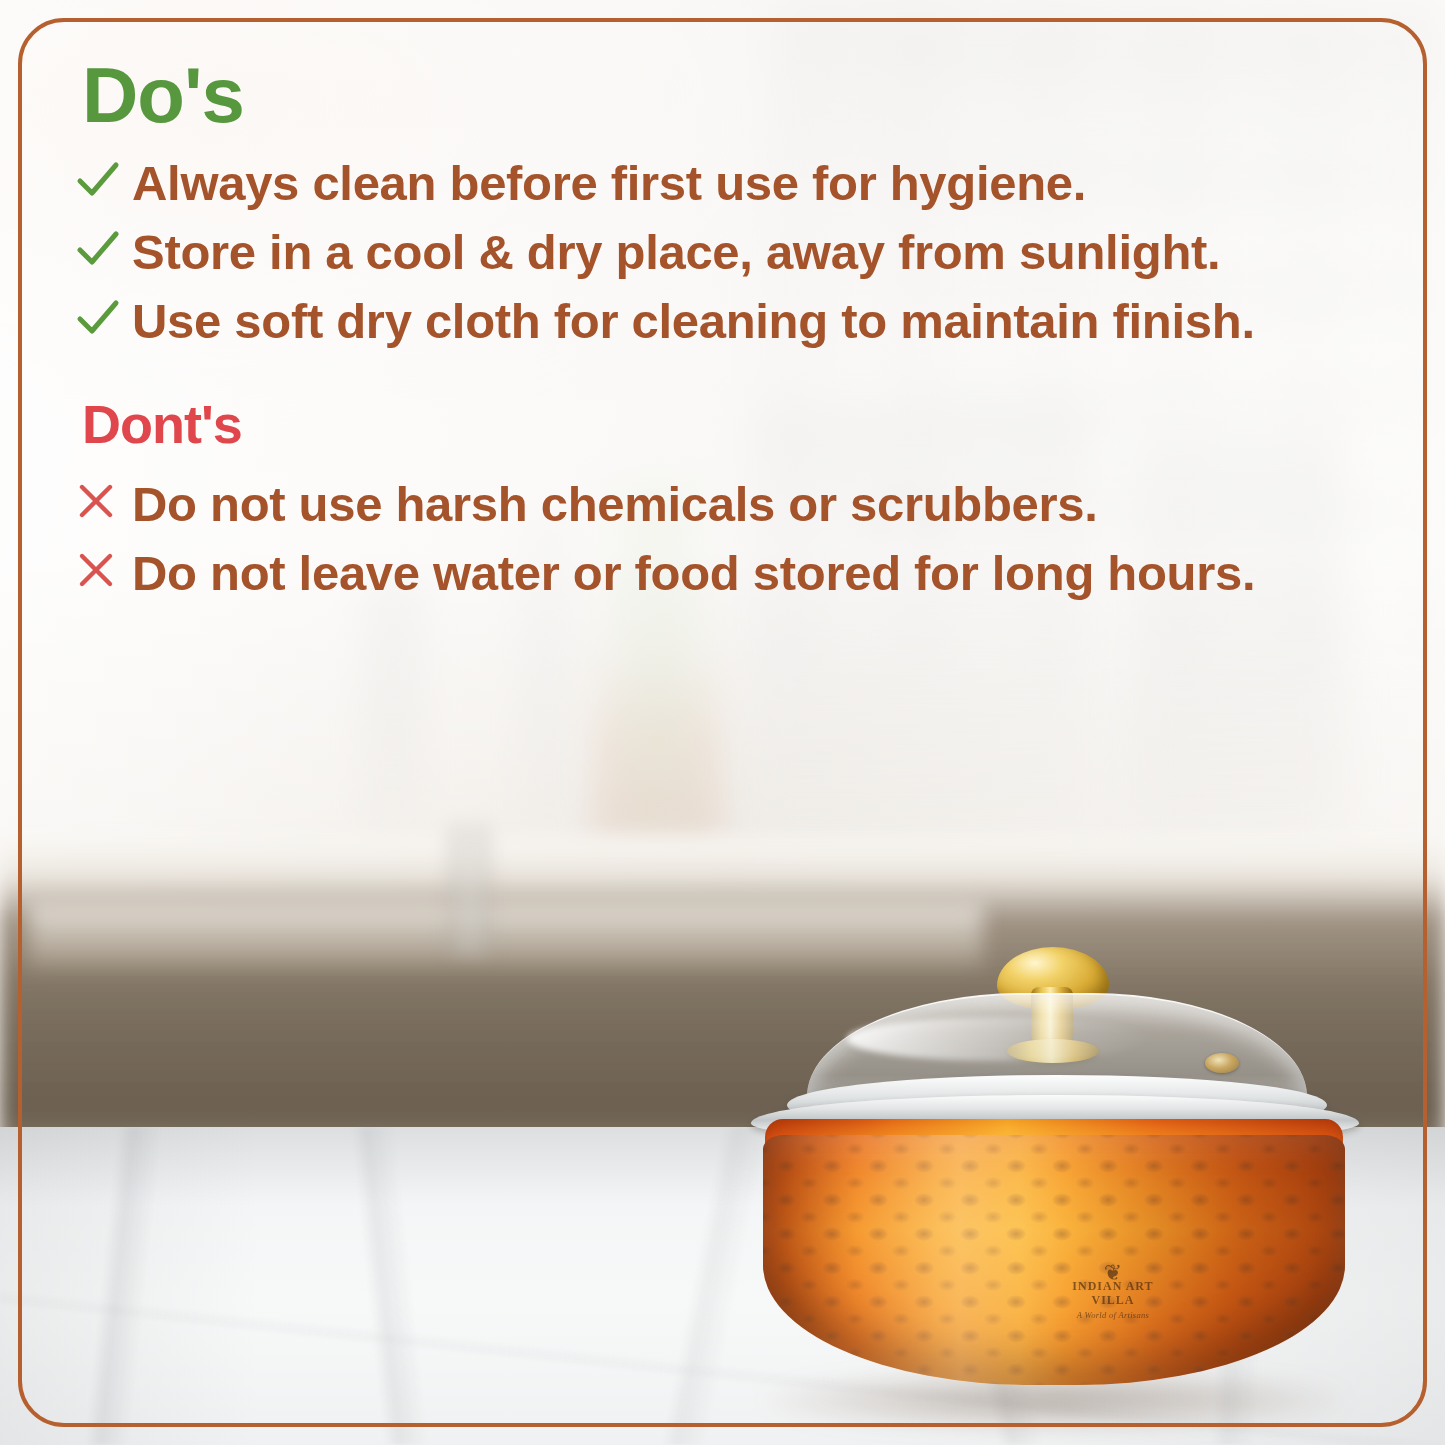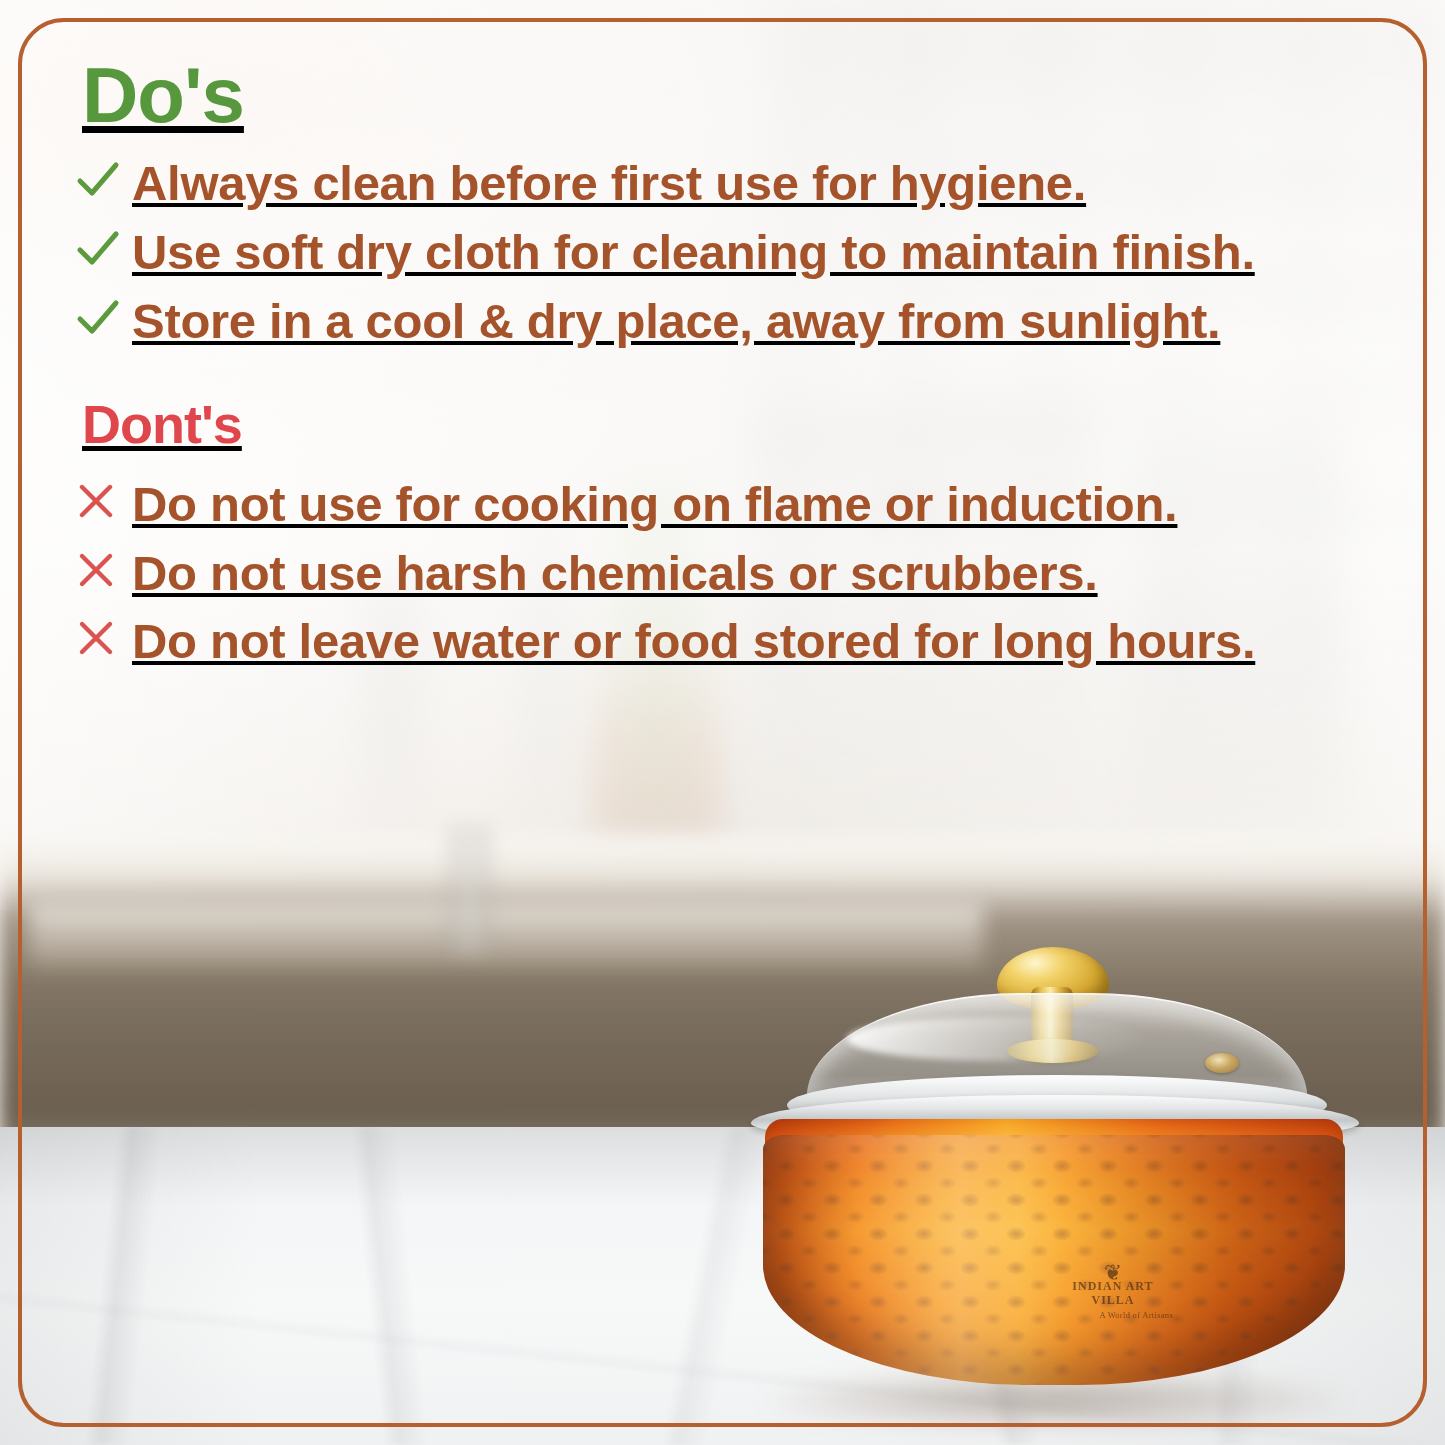--- a/index.html
+++ b/index.html
@@ -154,21 +154,20 @@
     border-radius:46px;
     pointer-events:none;
     z-index:6;
   }
 
   
   .content {
     position:absolute; left:0; top:0; width:100%; height:100%;
     z-index:5;
     padding:46px 52px 0 76px;
-    text-decoration:underline;
   }
 
   .heading {
     font-weight:bold;
     letter-spacing:-1px;
     line-height:1;
   }
   .heading-dos   { font-size:78px; color:#57983e; margin:10px 0 22px 6px; }
   .heading-donts { font-size:54px; color:#e0474c; margin:48px 0 26px 6px; }
 
@@ -311,22 +310,22 @@
     opacity:.66;
     pointer-events:none;
   }
   .pot-logo .brand {
     font-size:12px; font-weight:bold; letter-spacing:1px;
     font-family:"Liberation Serif", serif;
     line-height:1.1;
   }
   .pot-logo .ornament { font-size:22px; line-height:.7; }
   .pot-logo .tag {
-    font-size:8.5px; letter-spacing:.3px;
-    font-family:"Liberation Serif", serif; margin-top:3px;text-align:right;
+    font-size:8.5px; font-style:italic; letter-spacing:.3px;
+    font-family:"Liberation Serif", serif; margin-top:3px;
   }
 </style>
 </head>
 <body>
 
 <div id="infographic">
 
   <div class="bg-layer">
     <div class="bg-wall"></div>
     <div class="bg-window"></div>
@@ -387,43 +386,35 @@
           </svg>
         </span>
         <span class="item-text">Always clean before first use for hygiene.</span>
       </li>
       <li>
         <span class="mark">
           <svg width="44" height="40" viewBox="0 0 44 40" aria-hidden="true">
             <path d="M4 21 L16 33 L40 5" fill="none" stroke="#5b9b3e" stroke-width="5" stroke-linecap="round" stroke-linejoin="round"></path>
           </svg>
         </span>
-        <span class="item-text">Use soft dry cloth for cleaning to maintain finish.</span>
+        <span class="item-text">Store in a cool &amp; dry place, away from sunlight.</span>
       </li>
       <li>
         <span class="mark">
           <svg width="44" height="40" viewBox="0 0 44 40" aria-hidden="true">
             <path d="M4 21 L16 33 L40 5" fill="none" stroke="#5b9b3e" stroke-width="5" stroke-linecap="round" stroke-linejoin="round"></path>
           </svg>
         </span>
-        <span class="item-text">Store in a cool &amp; dry place, away from sunlight.</span>
+        <span class="item-text">Use soft dry cloth for cleaning to maintain finish.</span>
       </li>
     </ul>
 
     <h1 class="heading heading-donts">Dont's</h1>
 
     <ul class="list list-donts">
-      <li>
-        <span class="mark">
-          <svg width="40" height="40" viewBox="0 0 40 40" aria-hidden="true">
-            <path d="M6 6 L34 34 M34 6 L6 34" fill="none" stroke="#d9534f" stroke-width="4.4" stroke-linecap="round"></path>
-          </svg>
-        </span>
-        <span class="item-text">Do not use for cooking on flame or induction.</span>
-      </li>
       <li>
         <span class="mark">
           <svg width="40" height="40" viewBox="0 0 40 40" aria-hidden="true">
             <path d="M6 6 L34 34 M34 6 L6 34" fill="none" stroke="#d9534f" stroke-width="4.4" stroke-linecap="round"></path>
           </svg>
         </span>
         <span class="item-text">Do not use harsh chemicals or scrubbers.</span>
       </li>
       <li>
         <span class="mark">

